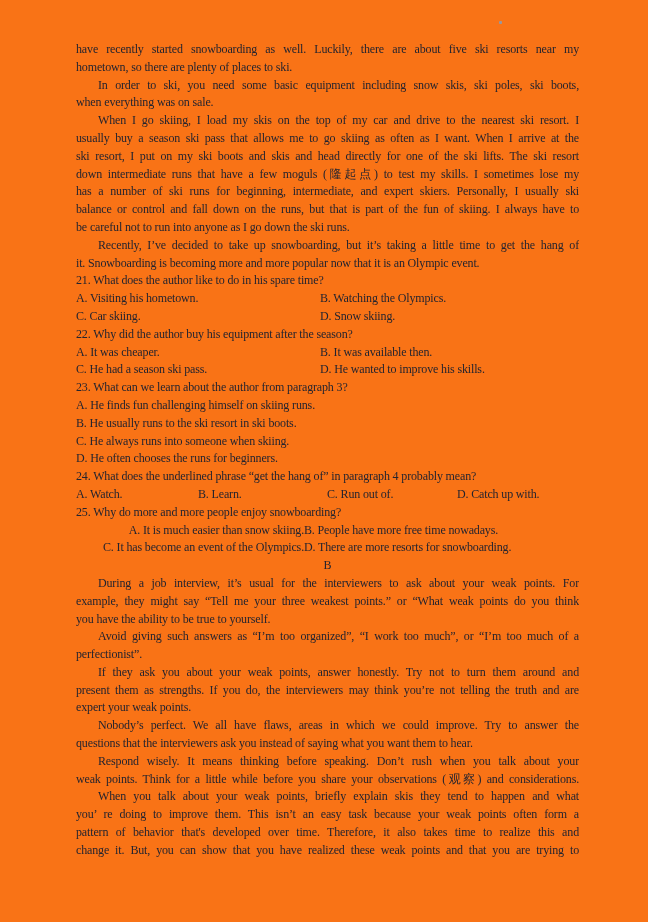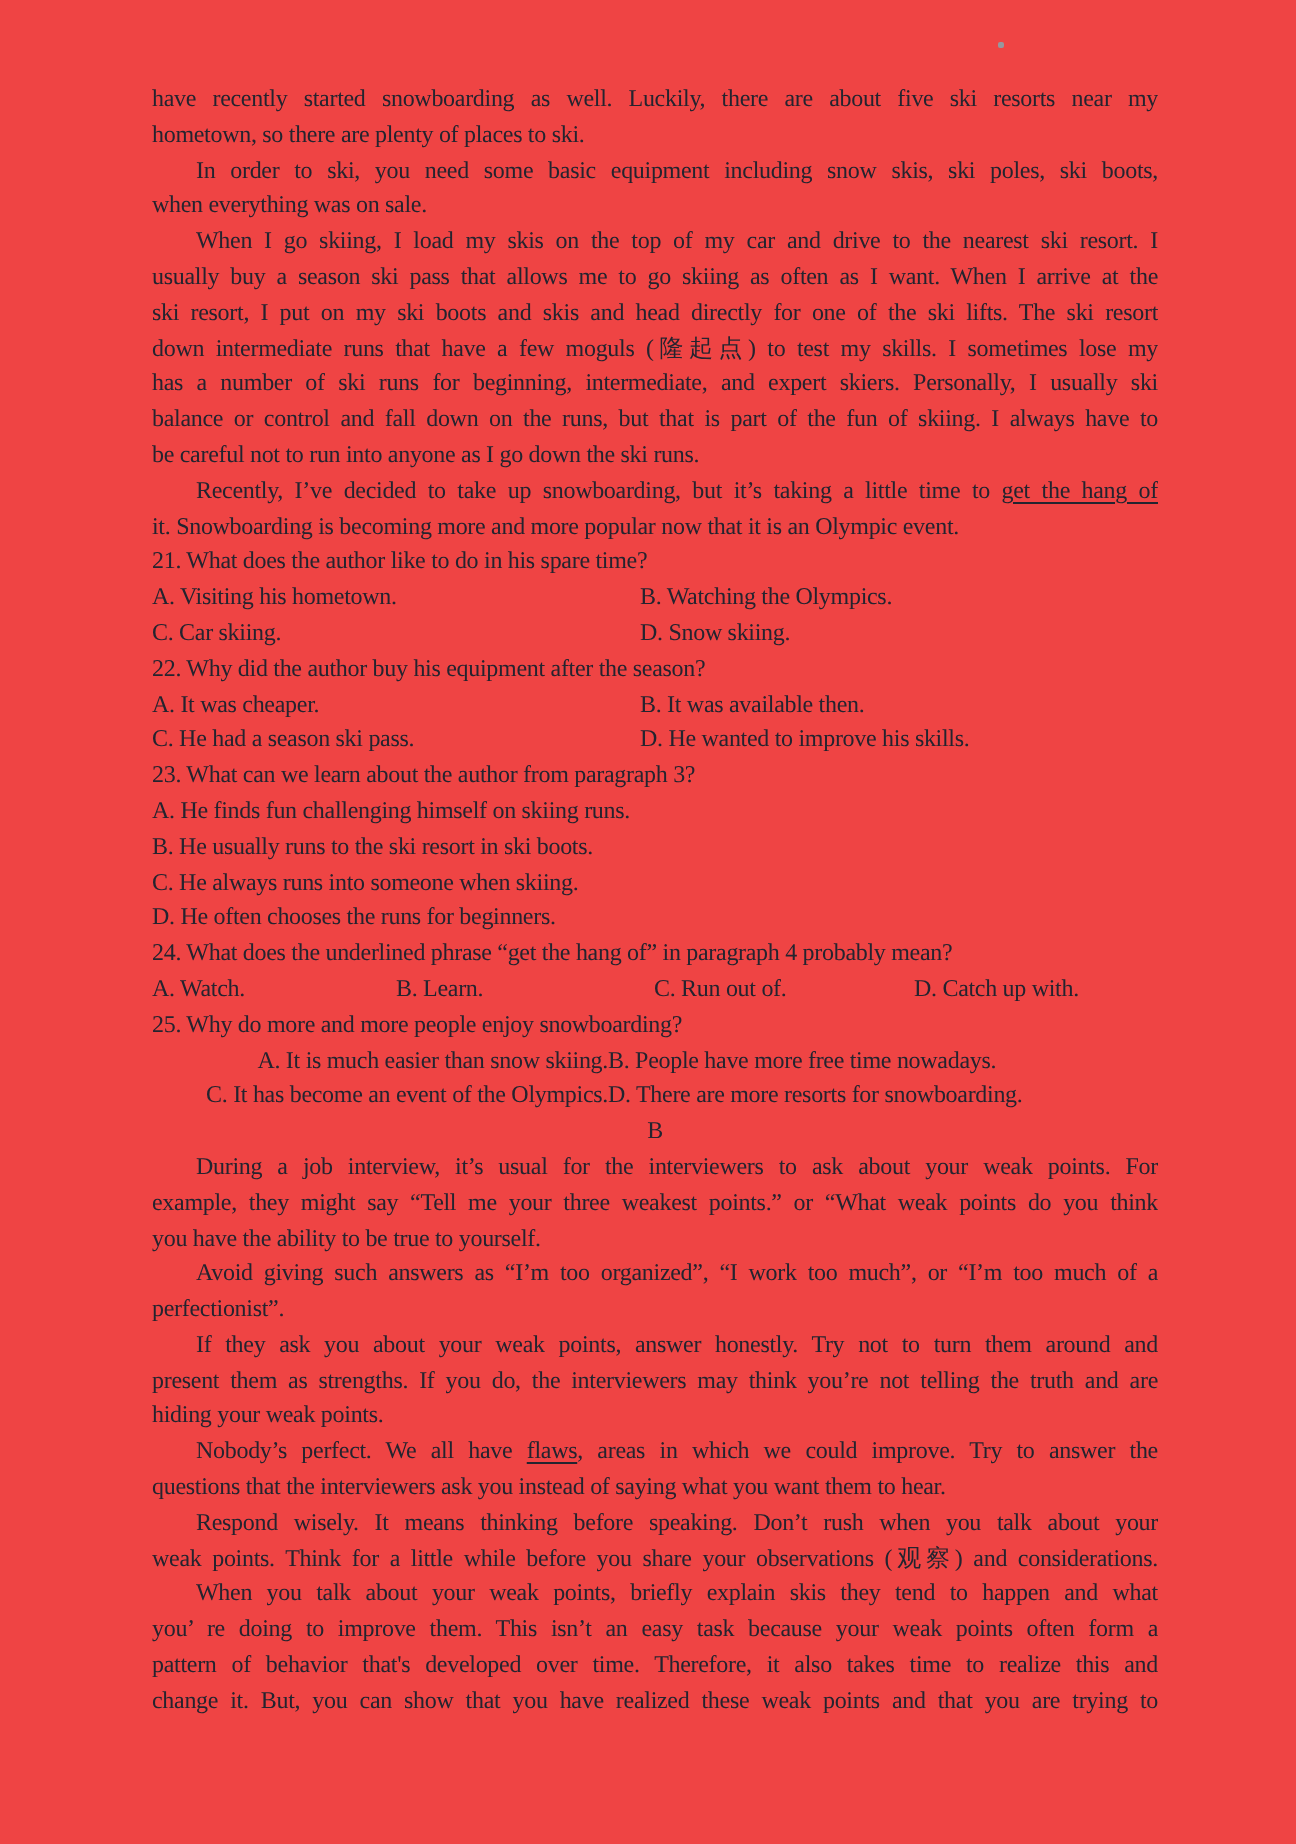--- a/index.html
+++ b/index.html
@@ -4,21 +4,21 @@
 <style>
   html, body {
     margin: 0;
     padding: 0;
     background: #ffffff;
   }
   .page {
     position: relative;
     width: 648px;
     height: 922px;
-    background: #ef4444;
+    background: #f97316;
     overflow: hidden;
     color: #24242f;
     font-family: "Liberation Serif", "DejaVu Serif", serif;
     font-size: 12px;
     letter-spacing: -0.15px;
   }
   .text-col {
     position: absolute;
     left: 76px;
     top: 41px;
@@ -36,21 +36,20 @@
   .line.ind { text-indent: 22px; }
   .line.ctr { text-align: center; text-align-last: center; }
   .line.cols { display: flex; }
   .line.cols > span { display: block; white-space: nowrap; }
   .line.c244 > span:nth-child(1) { flex: 0 0 244px; }
   .line.c228 > span:nth-child(1) { flex: 0 0 228px; text-align: right; }
   .line.cols4 > span:nth-child(1) { flex: 0 0 122px; }
   .line.cols4 > span:nth-child(2) { flex: 0 0 129px; }
   .line.cols4 > span:nth-child(3) { flex: 0 0 130px; }
   .u {
-    text-decoration: underline;
     text-underline-offset: 2px;
   }
   .speck {
     position: absolute;
     left: 499px;
     top: 21px;
     width: 3px;
     height: 3px;
     background: #97979e;
     border-radius: 1px;
@@ -115,21 +114,21 @@
         <span>D. There are more resorts for snowboarding.</span>
       </div>
       <div class="line ctr">B</div>
       <div class="line j ind">During a job interview, it’s usual for the interviewers to ask about your weak points. For</div>
       <div class="line j">example, they might say “Tell me your three weakest points.” or “What weak points do you think</div>
       <div class="line">you have the ability to be true to yourself.</div>
       <div class="line j ind">Avoid giving such answers as “I’m too organized”, “I work too much”, or “I’m too much of a</div>
       <div class="line">perfectionist”.</div>
       <div class="line j ind">If they ask you about your weak points, answer honestly. Try not to turn them around and</div>
       <div class="line j">present them as strengths. If you do, the interviewers may think you’re not telling the truth and are</div>
-      <div class="line">hiding your weak points.</div>
+      <div class="line">expert your weak points.</div>
       <div class="line j ind">Nobody’s perfect. We all have <span class="u">flaws</span>, areas in which we could improve. Try to answer the</div>
       <div class="line">questions that the interviewers ask you instead of saying what you want them to hear.</div>
       <div class="line j ind">Respond wisely. It means thinking before speaking. Don’t rush when you talk about your</div>
       <div class="line j">weak points. Think for a little while before you share your observations (观察) and considerations.</div>
       <div class="line j ind">When you talk about your weak points, briefly explain skis they tend to happen and what</div>
       <div class="line j">you’ re doing to improve them. This isn’t an easy task because your weak points often form a</div>
       <div class="line j">pattern of behavior that's developed over time. Therefore, it also takes time to realize this and</div>
       <div class="line j">change it. But, you can show that you have realized these weak points and that you are trying to</div>
     </div>
 </div>

